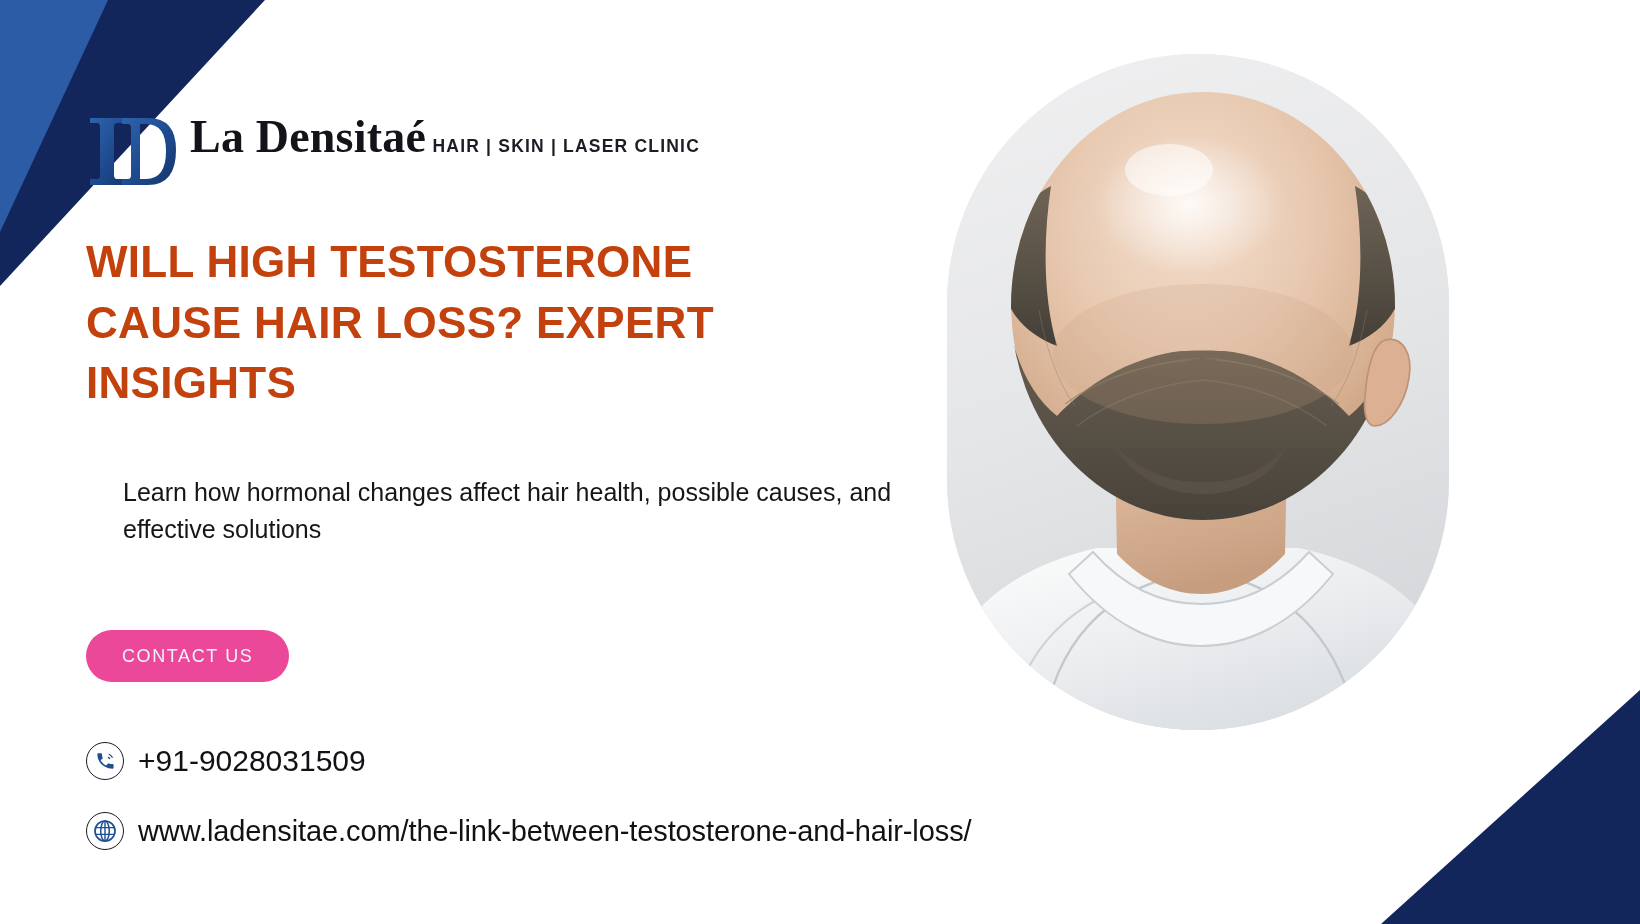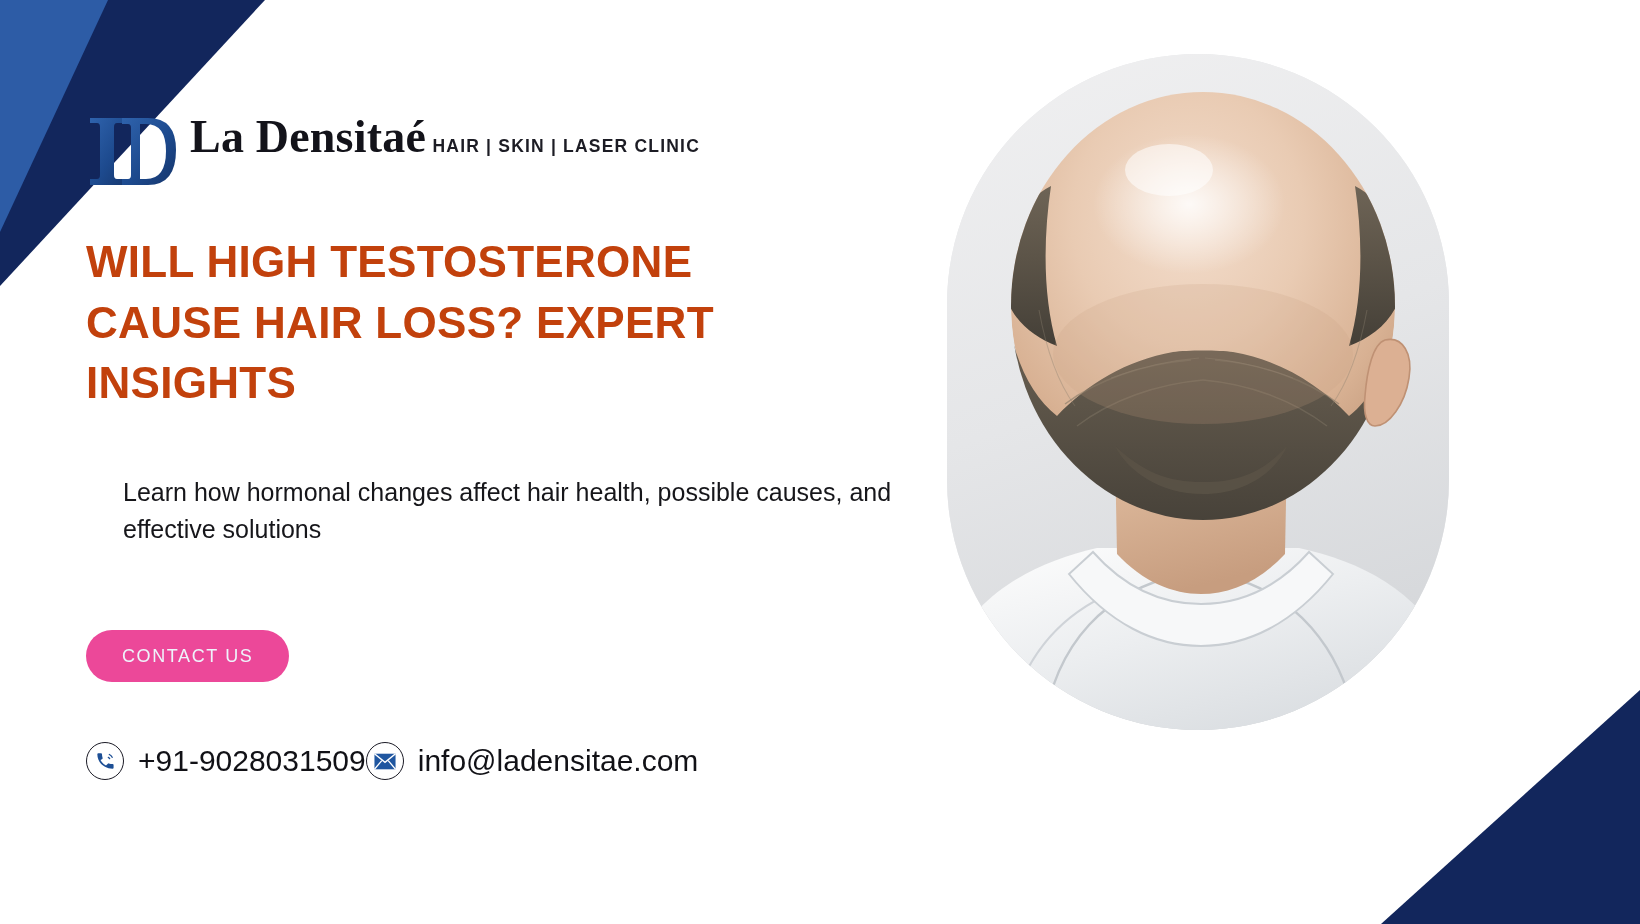--- a/index.html
+++ b/index.html
@@ -207,33 +207,35 @@
       <div class="cinfo">
         <span class="cicon">
           <svg width="20" height="20" viewBox="0 0 24 24" aria-hidden="true">
             <path fill="#1d4f95" d="M6.6 10.8a15 15 0 0 0 6.6 6.6l2.2-2.2a1.2 1.2 0 0 1 1.3-.3c1.4.5 2.9.7 4.4.7a1.2 1.2 0 0 1 1.2 1.2V20a1.2 1.2 0 0 1-1.2 1.2C10.6 21.2 2.8 13.4 2.8 3.8A1.2 1.2 0 0 1 4 2.6h3.2a1.2 1.2 0 0 1 1.2 1.2c0 1.5.2 3 .7 4.4a1.2 1.2 0 0 1-.3 1.3Z"></path>
             <path fill="none" stroke="#1d4f95" stroke-width="1.6" stroke-linecap="round" d="M17.2 4.2a7.2 7.2 0 0 1 3.4 3.4M16 7.6a3.6 3.6 0 0 1 1.6 1.6"></path>
           </svg>
         </span>
         <span class="ctext">+91-9028031509</span>
       </div>
 
+
+    </div>
+
+    <div class="url-row">
       <div class="cinfo">
         <span class="cicon">
-          <svg width="22" height="17" viewBox="0 0 24 18" aria-hidden="true">
-            <rect x="0.5" y="0.5" width="23" height="17" fill="#1f56a0"></rect>
-            <path d="M0.5 0.5 L12 10 L23.5 0.5" fill="none" stroke="#ffffff" stroke-width="1.6"></path>
-            <path d="M0.5 17.5 L8.5 8 M23.5 17.5 L15.5 8" fill="none" stroke="#ffffff" stroke-width="1.4"></path>
+          <svg width="24" height="24" viewBox="0 0 24 24" aria-hidden="true">
+            <circle cx="12" cy="12" r="10" fill="none" stroke="#1d4f95" stroke-width="1.7"></circle>
+            <ellipse cx="12" cy="12" rx="4.3" ry="10" fill="none" stroke="#1d4f95" stroke-width="1.5"></ellipse>
+            <path d="M2.4 8.6h19.2M2.4 15.4h19.2M12 2v20" fill="none" stroke="#1d4f95" stroke-width="1.4"></path>
           </svg>
         </span>
-        <span class="ctext">info@ladensitae.com</span>
+        <span class="ctext">www.ladensitae.com/the-link-between-testosterone-and-hair-loss/</span>
       </div>
-
     </div>
-
 
   </div>
 
   <div class="photo-frame">
     <svg width="502" height="676" viewBox="0 0 502 676" aria-hidden="true">
       <defs>
         <linearGradient id="bgGrad" x1="0" y1="0" x2="0.25" y2="1">
           <stop offset="0%" stop-color="#f0f0f1"></stop>
           <stop offset="55%" stop-color="#e5e6e8"></stop>
           <stop offset="100%" stop-color="#d6d8db"></stop>

